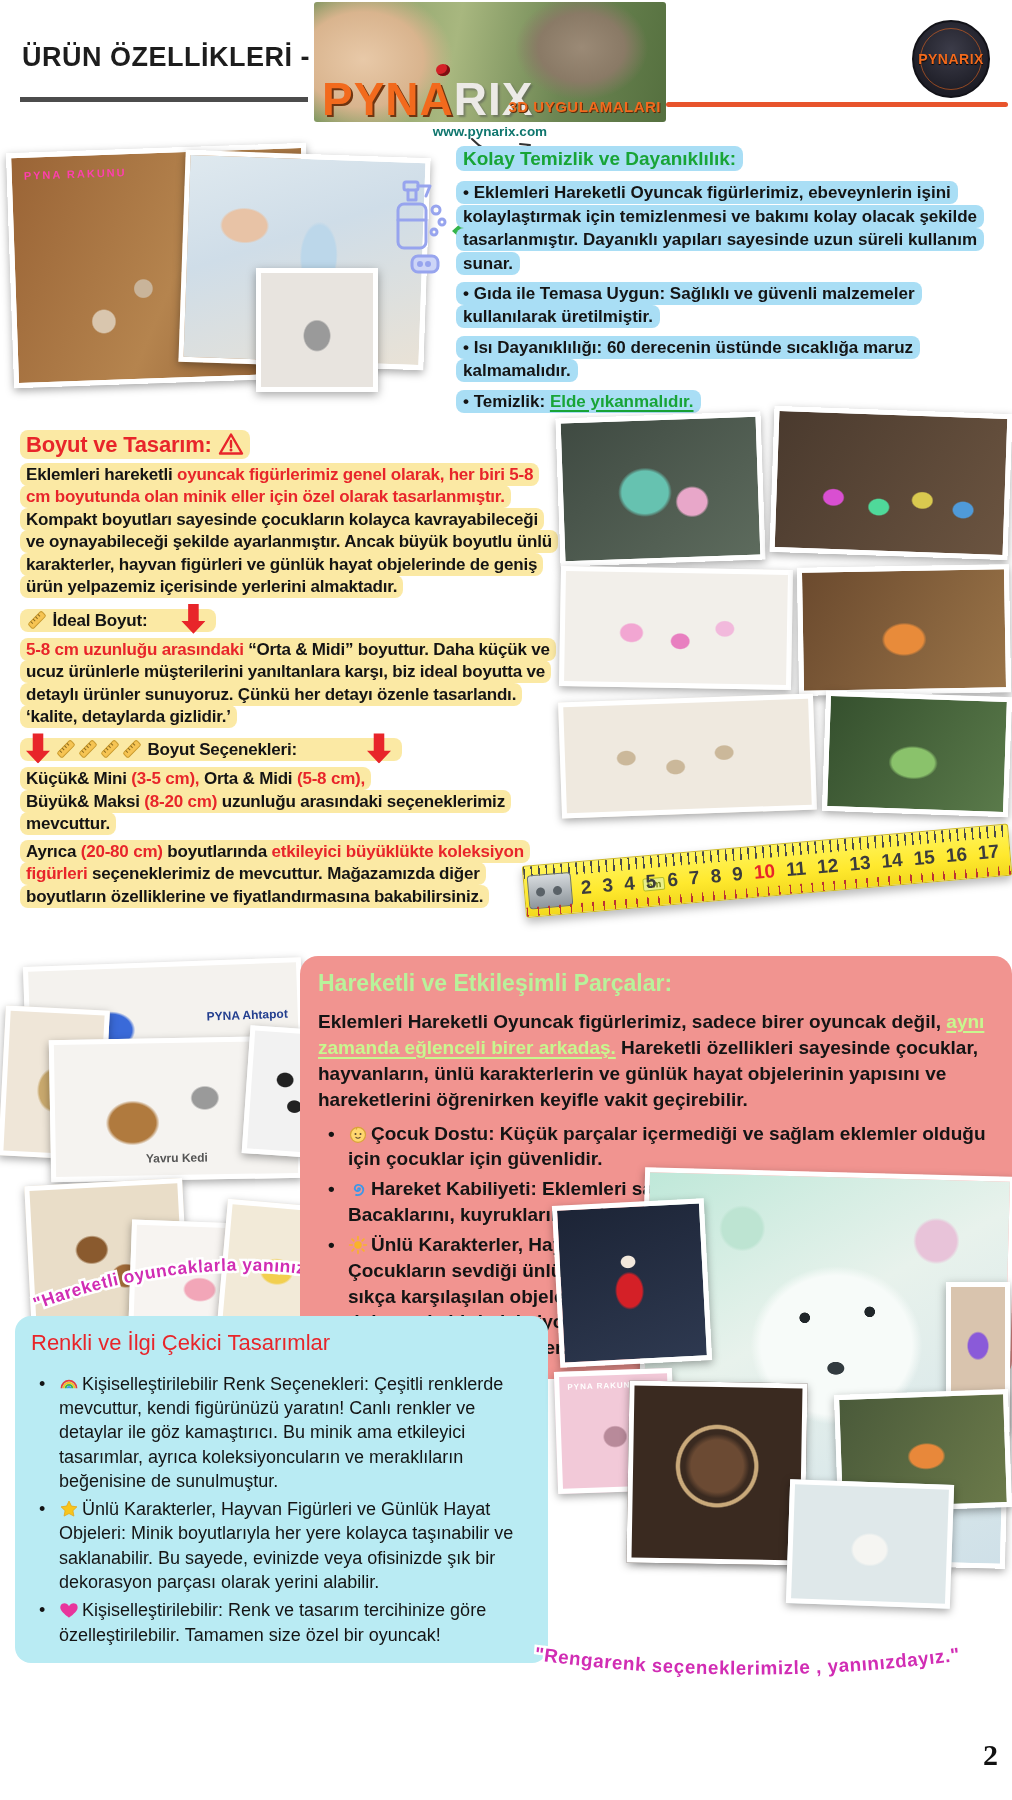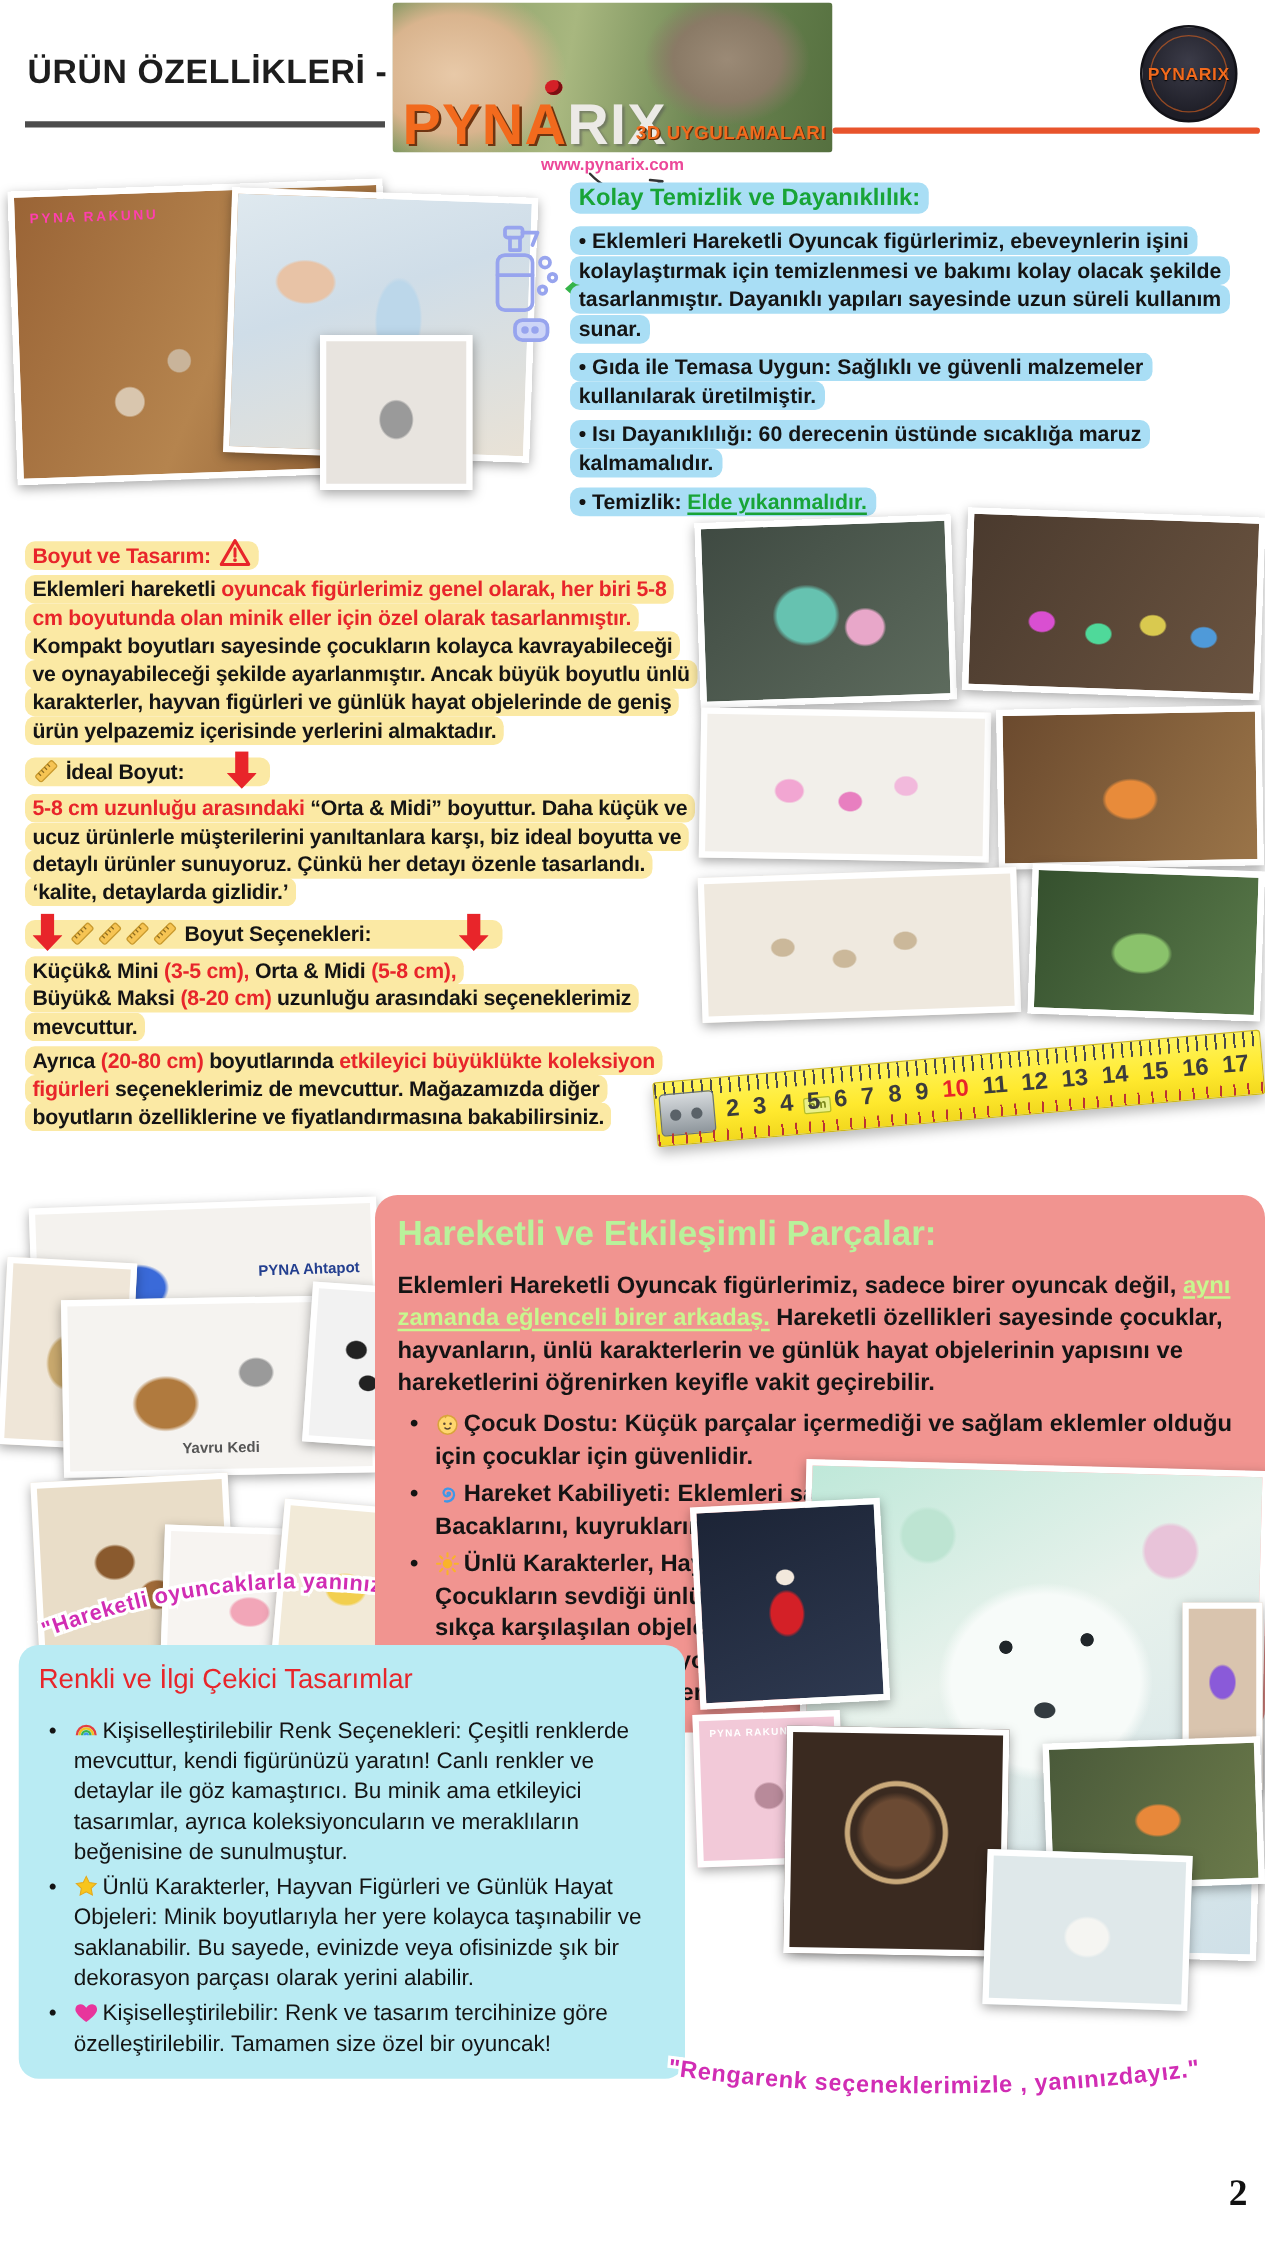--- a/index.html
+++ b/index.html
@@ -18,21 +18,21 @@
       radial-gradient(95px 75px at 76% 38%, #9b8a76 0%, #8a7a66 45%, rgba(0,0,0,0) 70%),
       radial-gradient(120px 95px at 14% 48%, #e8c9a8 0%, #d9b48e 50%, rgba(0,0,0,0) 75%),
       linear-gradient(100deg,#7f955f,#a8b77f 40%,#6d8653 70%,#55703f)}
   .brand{position:absolute;left:8px;bottom:0;font-size:46px;font-weight:bold;letter-spacing:1px;line-height:1}
   .brand .p1{color:#f26a1d;text-shadow:2px 2px 0 #6e3410}
   .brand .p2{color:#eceae6;text-shadow:2px 2px 2px #55555588}
   .tagline{position:absolute;right:5px;bottom:7px;color:#f26a1d;font-weight:bold;font-size:15px;
            letter-spacing:.5px;text-shadow:1px 1px 0 #5c2d0c}
   .ladybug{position:absolute;left:122px;bottom:46px;width:14px;height:12px;background:#d42027;border-radius:50%;
            box-shadow:inset -3px -2px 0 #7c0e12}
-  .website{left:314px;top:124px;width:352px;text-align:center;font-size:13.5px;font-weight:bold;color:#ec4899}
+  .website{left:314px;top:124px;width:352px;text-align:center;font-size:13.5px;font-weight:bold;color:#0f766e}
   .round-logo{left:912px;top:20px;width:78px;height:78px;border-radius:50%;
      background:radial-gradient(circle at 50% 38%,#3c3c49,#1d1d26 72%);border:2px solid #121218;
      display:flex;align-items:center;justify-content:center}
   .round-logo::before{content:"";position:absolute;inset:6px;border:1.5px solid rgba(242,106,29,.55);border-radius:50%}
   .round-logo .inner{color:#f26a1d;font-weight:bold;font-size:14px;letter-spacing:.5px;text-shadow:0 1px 1px #000}
 
   
   .ph{position:absolute;border:5px solid #fff;box-shadow:0 3px 9px rgba(0,0,0,.35)}
   .cap{position:absolute;font-weight:bold;white-space:nowrap}
 
@@ -42,33 +42,33 @@
   .hl-y{background:#fbe9a4;border-radius:8px;padding:2px 6px;
         -webkit-box-decoration-break:clone;box-decoration-break:clone}
   .sec-clean{left:456px;top:146px;width:534px;font-size:17px;line-height:1.38;font-weight:bold}
   .sec-clean .hd{font-size:19px;color:#18a437}
   .sec-clean ul{list-style:none;margin:9px 0 0;padding:0}
   .sec-clean li{margin:0 0 7px}
   .sec-clean li .hl-c::before{content:"•  "}
   .grn-u{color:#18a437;text-decoration:underline;text-decoration-thickness:2px;text-underline-offset:3px}
 
   .sec-size{left:20px;top:430px;width:532px;font-size:17px;line-height:1.32;font-weight:bold;letter-spacing:-.2px}
-  .sec-size .hd{font-size:17px;color:#e8252a}
+  .sec-size .hd{font-size:22px;color:#e8252a}
   .sec-size p{margin:0 0 5px}
   .red{color:#e8252a}
   .u{text-decoration-thickness:2px;text-underline-offset:3px}
   .warn{width:26px;height:24px;vertical-align:-4px;margin-left:6px}
   .ric{width:22px;height:22px;vertical-align:-5px}
   .arr-dn{display:inline-block;width:24px;height:30px;background:#e8252a;vertical-align:-8px;margin:0 5px;
           clip-path:polygon(50% 100%,0 58%,28% 58%,28% 0,72% 0,72% 58%,100% 58%);
           filter:drop-shadow(1px 1px 0 rgba(0,0,0,.25))}
 
   .sec-parts{left:300px;top:956px;width:712px;background:#f19490;border-radius:18px;
              padding:12px 18px 14px;font-size:19px;line-height:1.36;font-weight:bold}
-  .sec-parts .hd{font-size:28px;color:#b9f29b;margin:0 0 10px}
+  .sec-parts .hd{font-size:23px;color:#b9f29b;margin:0 0 10px}
   .lime-u{color:#c8f78f;text-decoration:underline;text-decoration-thickness:2px;text-underline-offset:3px}
   .sec-parts ul{list-style:none;margin:8px 0 0;padding:0 0 0 8px}
   .sec-parts li{position:relative;padding-left:22px;margin:0 0 4px}
   .sec-parts li::before{content:"•";position:absolute;left:2px}
 
   .sec-color{left:15px;top:1316px;width:533px;background:#b9ebf3;border-radius:16px;
              padding:12px 14px 12px 16px;font-size:18px;line-height:1.35;font-weight:normal}
   .sec-color .hd{font-size:22px;color:#e8252a;margin:0 0 14px}
   .sec-color p{margin:0 0 8px}
   .sec-color ul{list-style:none;margin:4px 0 0;padding:0 0 0 6px}

